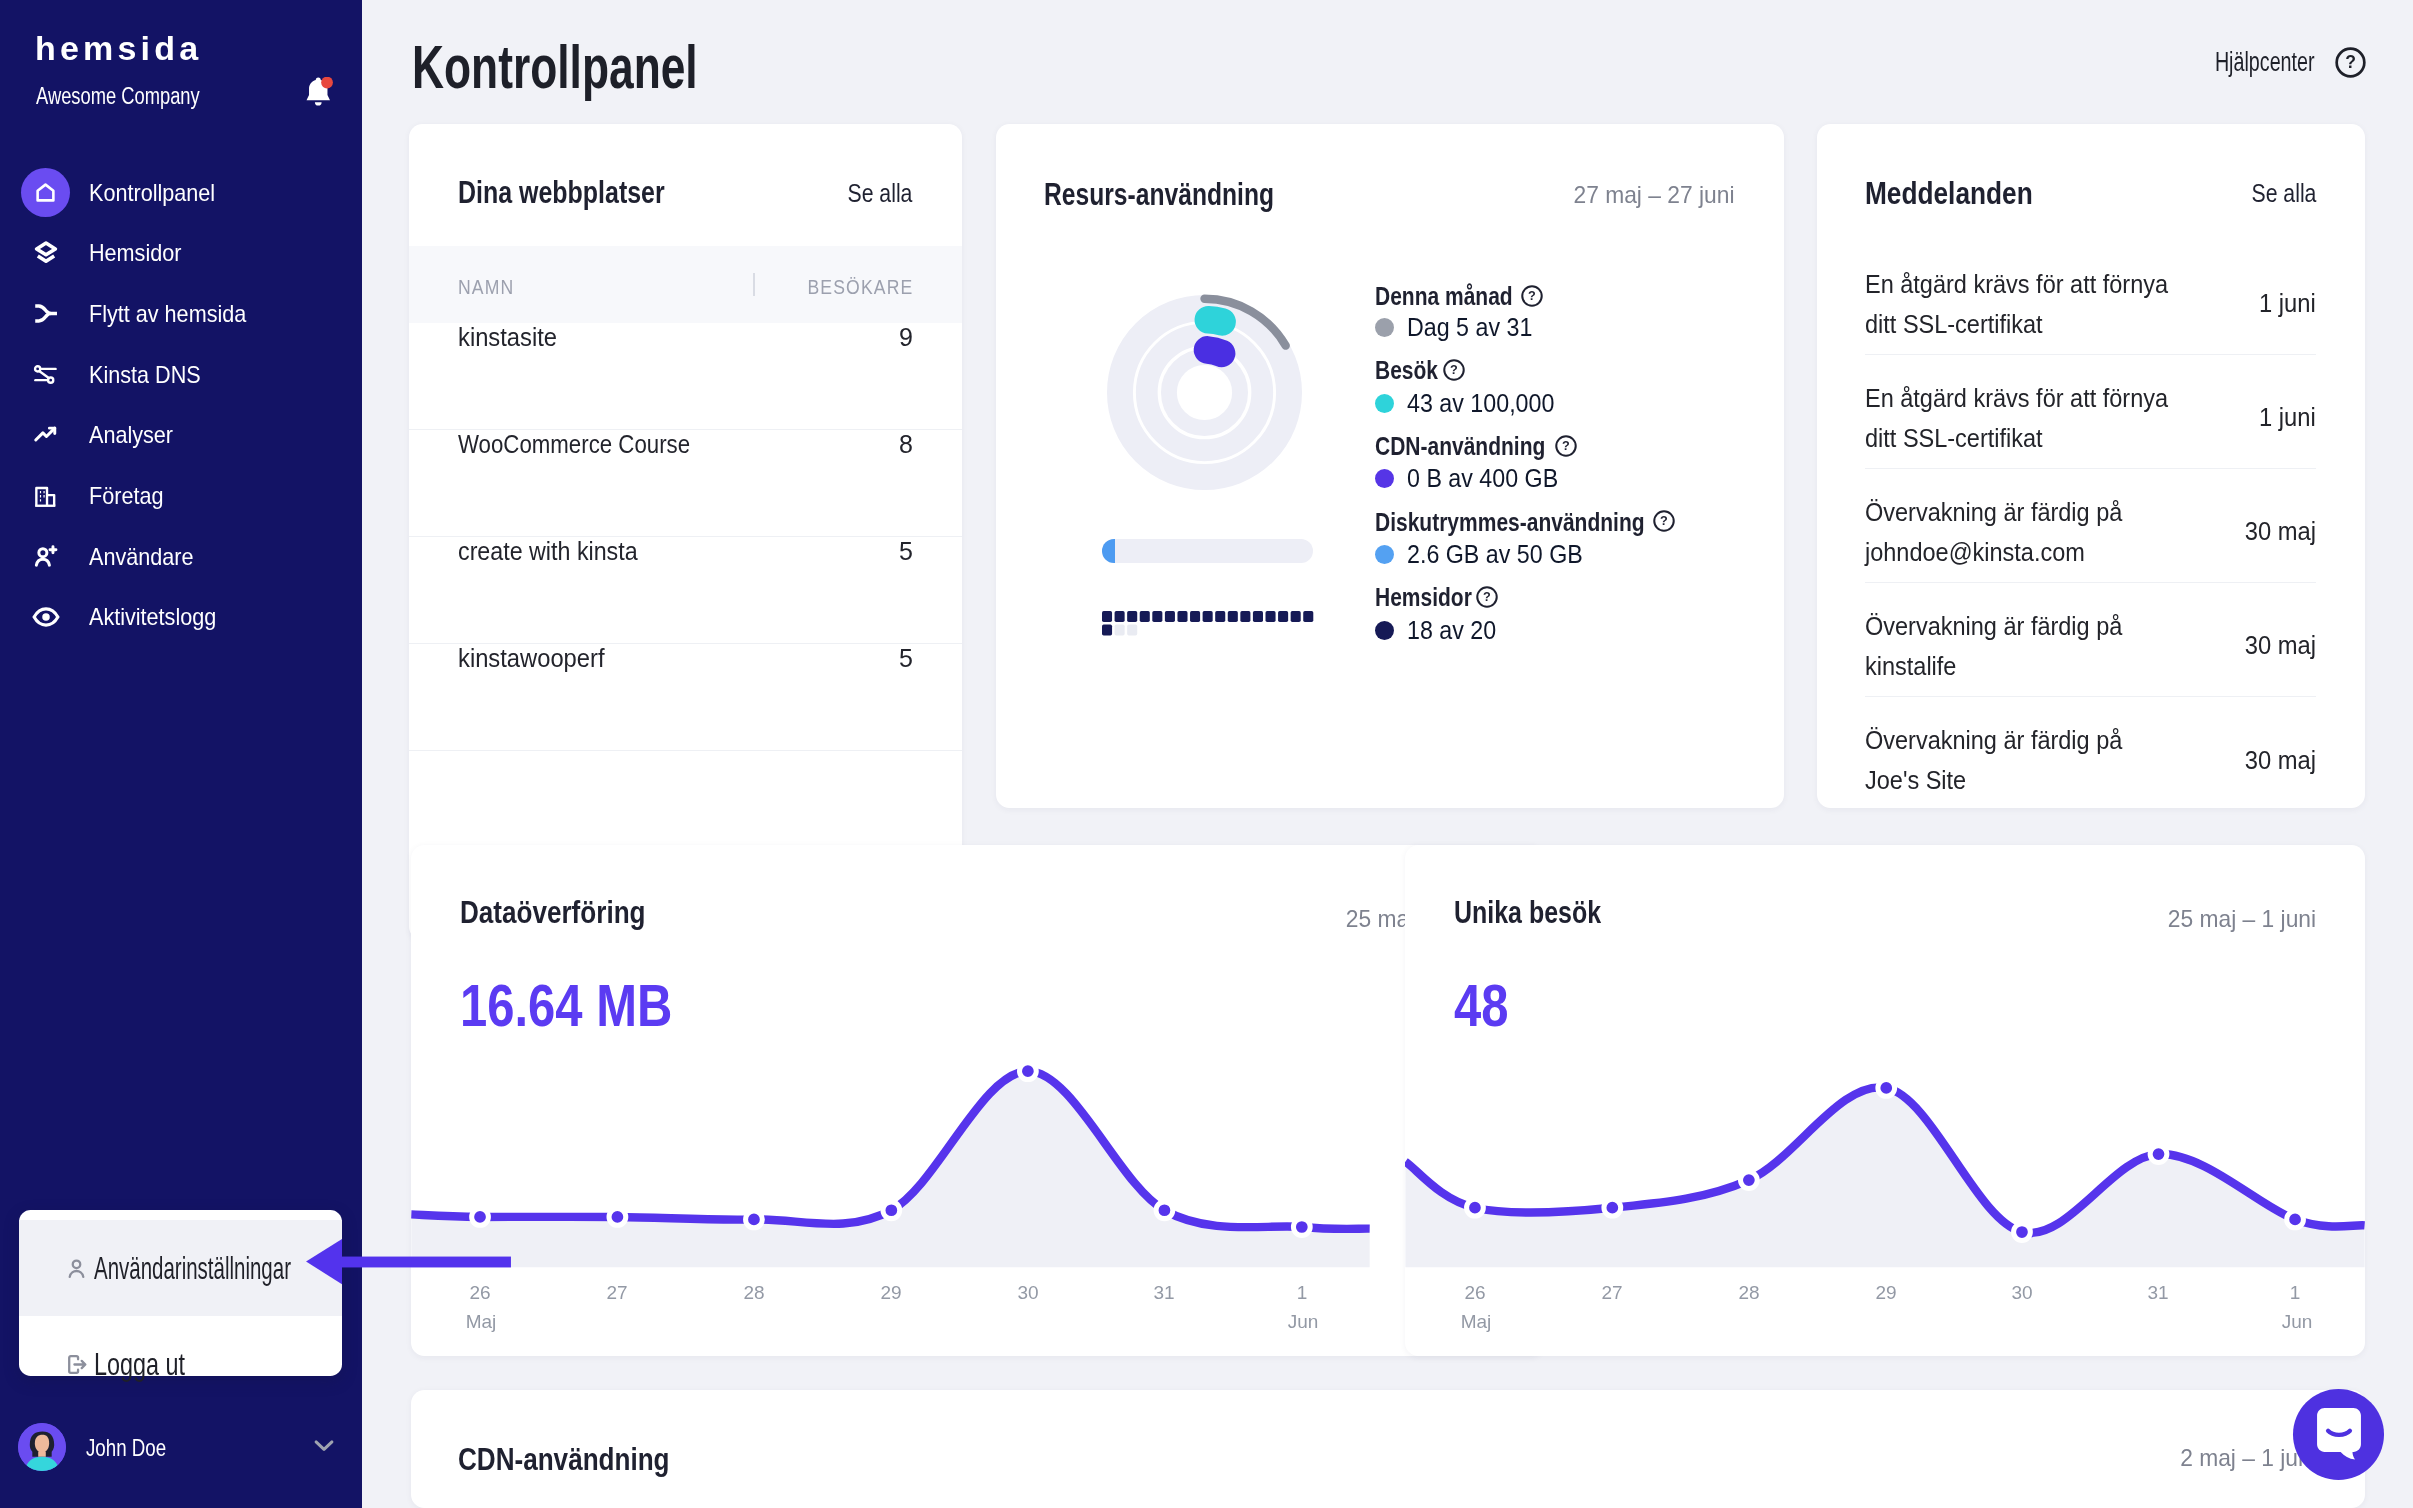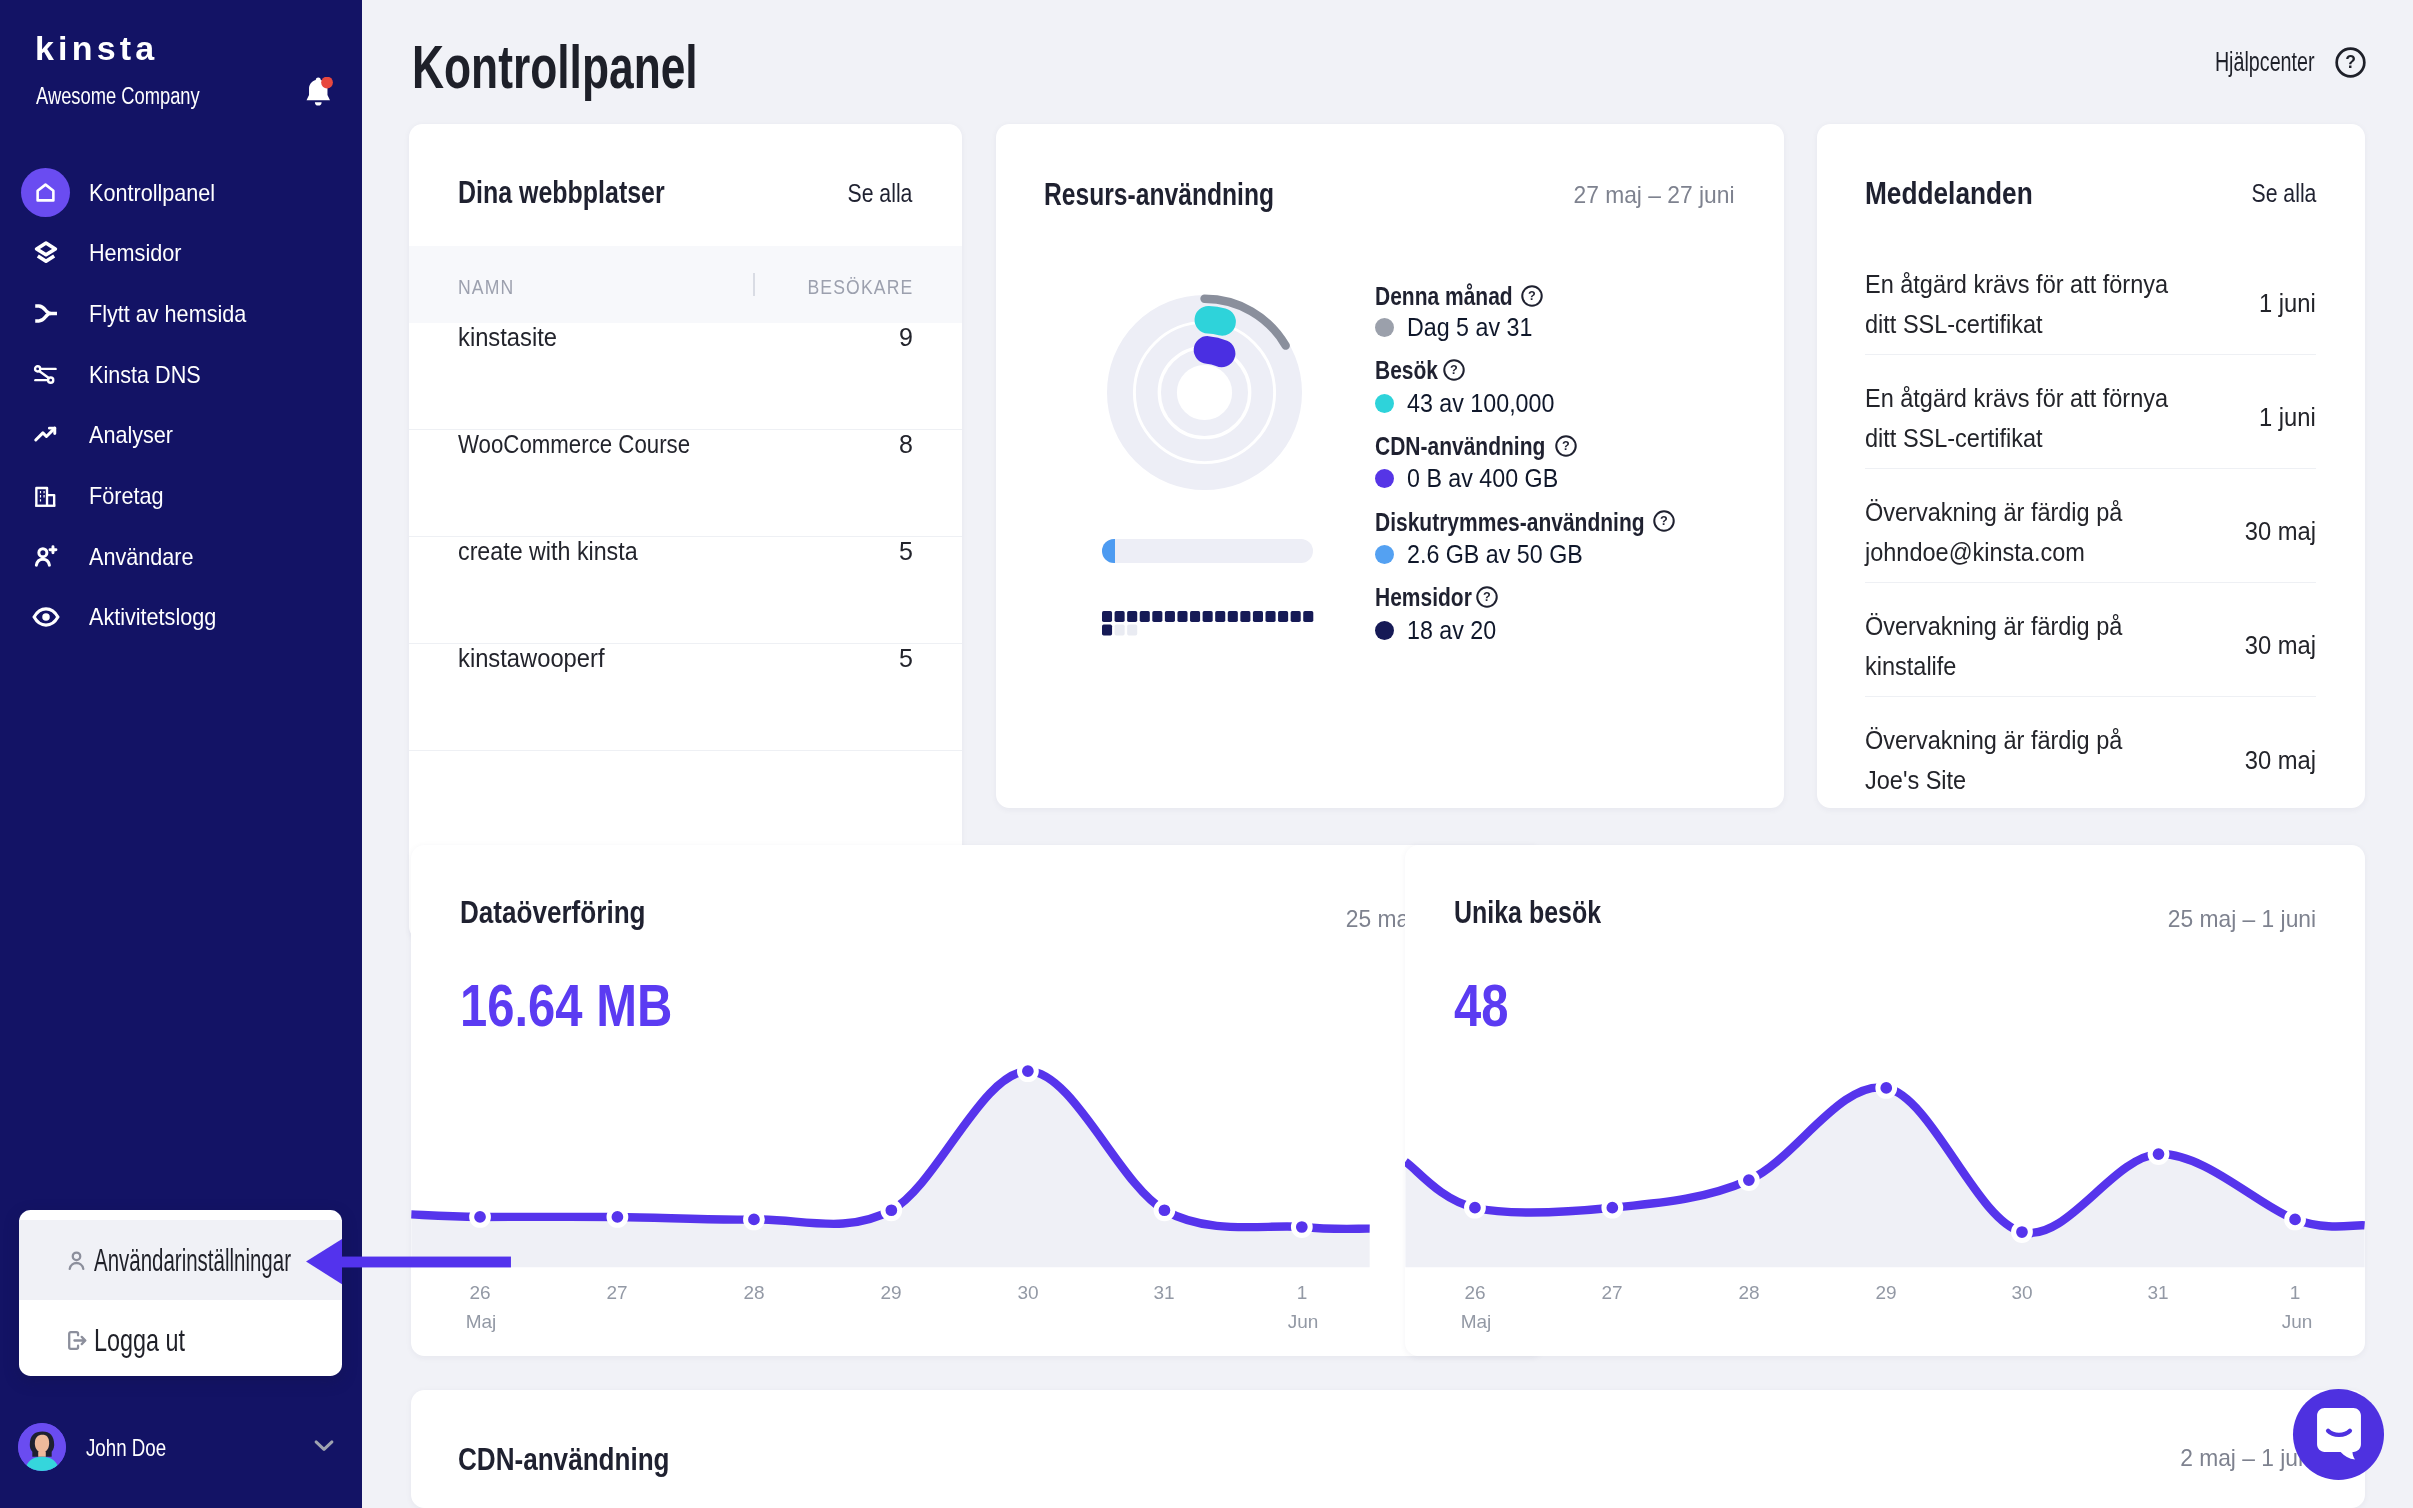--- a/index.html
+++ b/index.html
@@ -10,21 +10,21 @@
 .sidebar { position:absolute; left:0; top:0; width:362px; height:1508px; background:#131365; }
 .logo { position:absolute; left:35px; top:28.5px; color:#fff; font-weight:bold; font-size:34px; letter-spacing:4.2px; }
 .company { position:absolute; left:36px; top:83px; color:#fff; font-size:23.5px; }
 .bell { position:absolute; left:304px; top:77px; }
 .nav { position:absolute; left:0; top:168px; width:362px; }
 .nav-item { height:49px; margin-bottom:11.7px; display:flex; align-items:center; padding-left:21px; }
 .icw { width:49px; height:49px; display:flex; align-items:center; justify-content:center; flex:none; }
 .icw.active { background:#6A4CF1; border-radius:50%; }
 .nav-item > span { color:#fff; font-size:24px; margin-left:19px; }
 .popup { position:absolute; left:19px; top:1210px; width:323px; height:166px; background:#fff; border-radius:11.7px; box-shadow:0 5px 15px rgba(20,20,60,0.25); padding-top:10px; }
-.popup-row { height:80px; display:flex; align-items:center; padding-left:45px; }
+.popup-row { height:96px; display:flex; align-items:center; padding-left:45px; }
 .popup-row.hl { background:#F0F1F6; }
 .popup-row svg { flex:none; }
 .popup-row > span { font-size:32px; color:#1F2028; margin-left:5px; }
 .arrow { position:absolute; left:306px; top:1239px; z-index:5; }
 .avatar { position:absolute; left:18.4px; top:1423px; width:48px; height:48px; border-radius:50%; background:#6A4CF1; overflow:hidden; }
 .uname { position:absolute; left:86px; top:1434px; color:#fff; font-size:24px; }
 .chev { position:absolute; left:313px; top:1439px; }
 .main-title { position:absolute; left:412px; top:31px; font-size:62px; font-weight:bold; color:#1E2029; }
 .help { position:absolute; right:47px; top:47px; display:flex; align-items:flex-start; }
 .help span { font-size:27px; color:#1E2029; margin-right:10px; }
@@ -55,21 +55,21 @@
 .mrow:last-child { border-bottom:none; }
 .mrow .t { font-size:25px; color:#23242A; line-height:40px; transform:translateY(5.9px) scaleX(0.94); transform-origin:0 50%; white-space:nowrap; }
 .mrow .d { font-size:25px; color:#23242A; transform:translateY(5.9px) scaleX(0.95); transform-origin:100% 50%; }
 .bignum { position:absolute; font-size:59px; font-weight:bold; color:#5B3BF2; transform:scaleX(0.83); transform-origin:0 50%; }
 .axis { position:absolute; font-size:19px; color:#9399A5; transform:translateX(-50%); }
 .intercom { position:absolute; left:2293px; top:1389px; width:91px; height:91px; border-radius:50%; background:#4E31E0; z-index:6; display:flex; align-items:center; justify-content:center; }
 </style>
 </head>
 <body>
 <div class="sidebar">
-  <div class="logo">kinsta</div>
+  <div class="logo">hemsida</div>
   <div class="company"><span class="sx" style="--s:0.78;">Awesome Company</span></div>
   <svg class="bell" width="28.5" height="32" viewBox="0 0 34 38">
     <path d="M14 3.5 a3 3 0 0 1 6 0 c5 1.4 8 5.6 8 10 v8 l3 6 H3 l3 -6 v-8 c0 -4.4 3 -8.6 8 -10 z" fill="#fff"></path>
     <path d="M13 30 a4 4 0 0 0 8 0 z" fill="#fff"></path>
     <circle cx="27.5" cy="6.5" r="7" fill="#E8483E"></circle>
   </svg>
   <div class="nav">
     <div class="nav-item">
         <div class="icw active">
       <svg width="27" height="27" viewBox="0 0 24 24" fill="none" stroke="#fff" stroke-width="2.3" stroke-linejoin="round">

